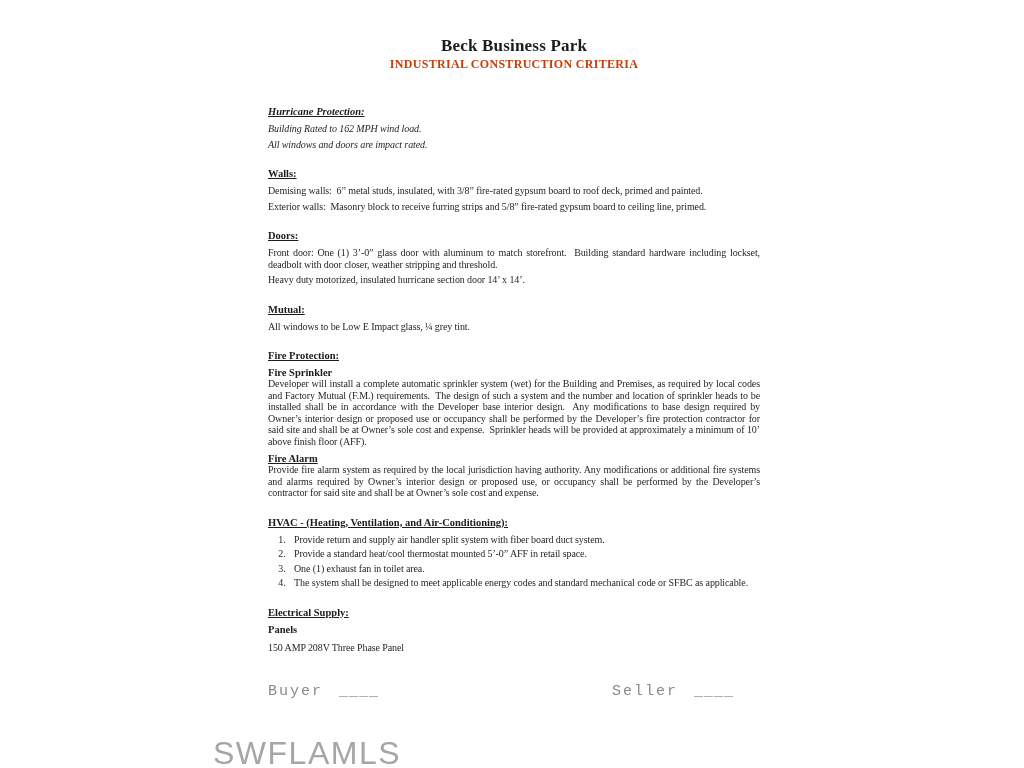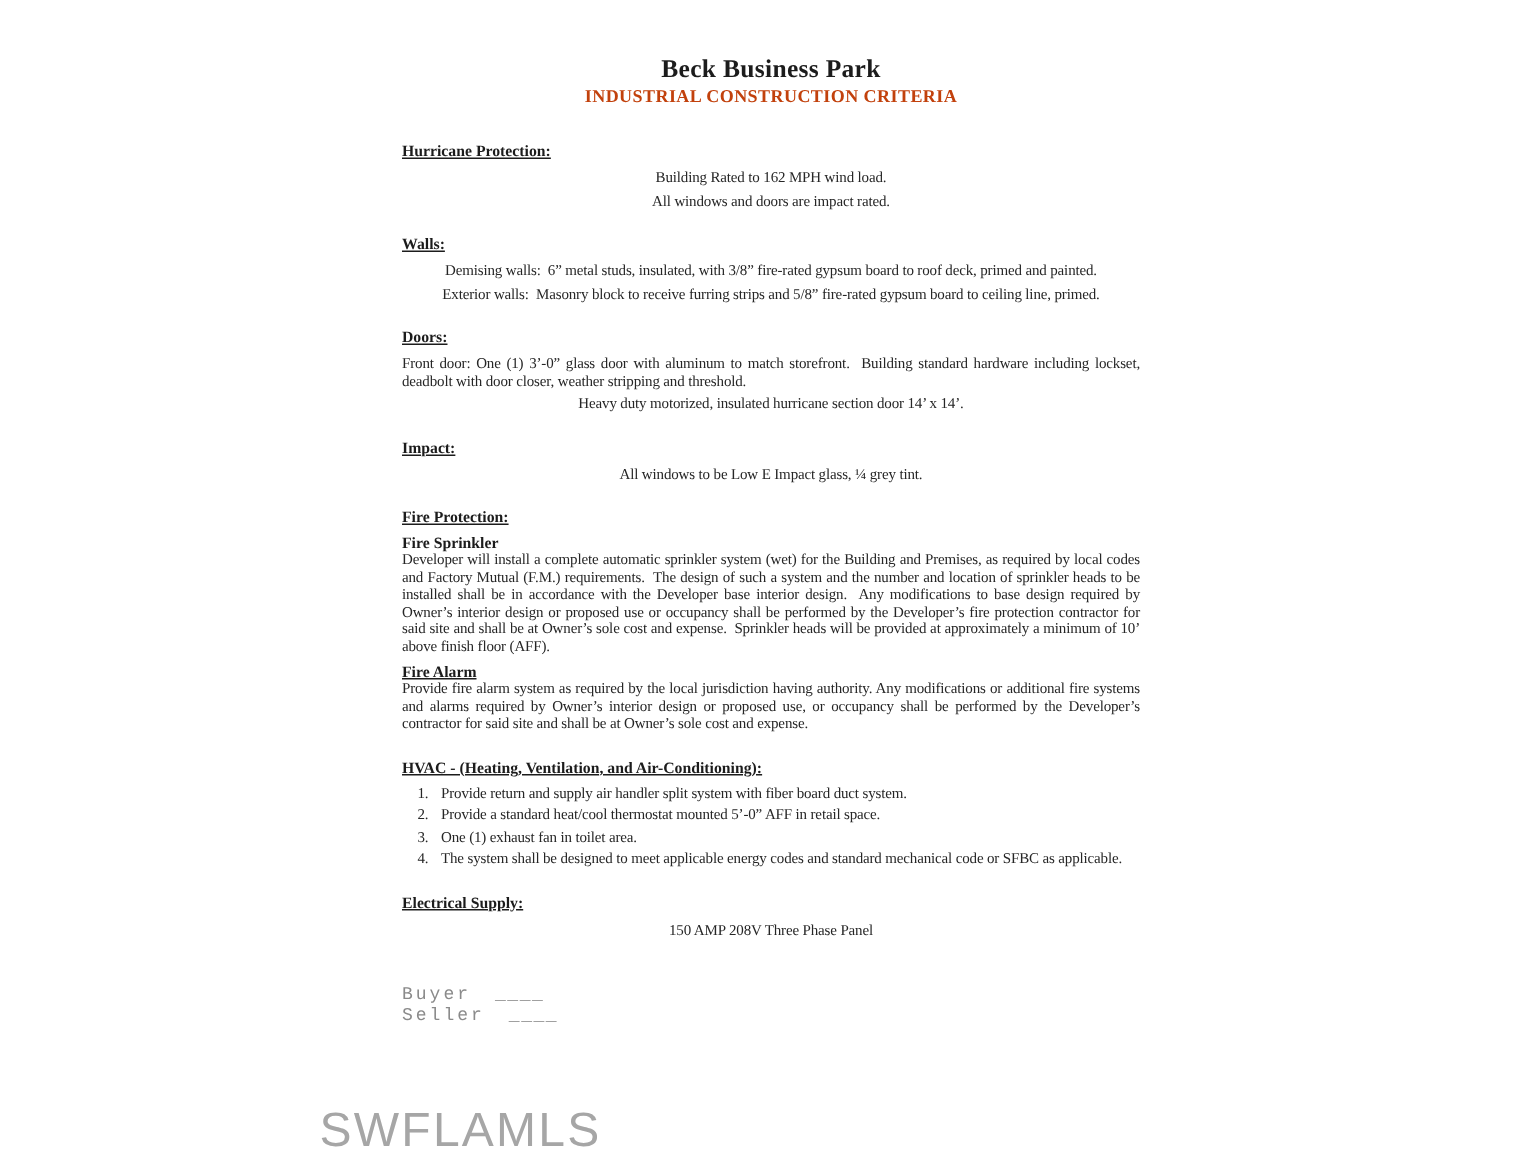--- a/index.html
+++ b/index.html
@@ -26,21 +26,21 @@
   }
   .subtitle {
     text-align: center;
     font-size: 12px;
     font-weight: bold;
     letter-spacing: 0.3px;
     color: #c2410c;
     margin-top: 1px;
   }
   .section { margin-top: 18px; }
-  .section.first { margin-top: 24px; }
+  .section.first { margin-top: 34px; font-style: italic; }
   .heading {
     font-size: 10.5px;
     font-weight: bold;
     text-decoration: underline;
     color: #1c1c1c;
     margin-bottom: 6px;
   }
   .subheading {
     font-size: 10.5px;
     font-weight: bold;
@@ -48,42 +48,40 @@
     margin-top: 6px;
   }
   .subheading.underlined { text-decoration: underline; }
   .para {
     font-size: 10px;
     line-height: 11.5px;
     letter-spacing: -0.1px;
     margin: 4px 0;
     white-space: pre-wrap;
     color: #262626;
-    text-align: center;
   }
   .para.justify { text-align: justify; }
   .para.tight { margin: 0 0 4px 0; }
   ol.hvac-list {
     margin: 6px 0 0 0;
     padding-left: 20px;
     font-size: 10px;
     line-height: 11.5px;
     letter-spacing: -0.1px;
     color: #262626;
   }
   ol.hvac-list li { margin-bottom: 3px; padding-left: 6px; }
   .footer {
     display: flex;
     justify-content: space-between;
     margin-top: 30px;
     padding-right: 26px;
     font-family: "Liberation Mono", monospace;
-    font-size: 12px;
+    font-size: 15px;
     color: #8a8a8a;
-    flex-direction: column;
   }
   .sig { display: flex; align-items: baseline; }
   .sig-label { letter-spacing: 2px; }
   .sig-line { margin-left: 16px; letter-spacing: 1px; color: #909090; }
   .watermark {
     position: absolute;
     left: 213px; top: 735px;
     font-family: "Liberation Sans", sans-serif;
     font-size: 32px;
     letter-spacing: 1.5px;
@@ -113,21 +111,21 @@
       <p class="para tight">Exterior walls:  Masonry block to receive furring strips and 5/8” fire-rated gypsum board to ceiling line, primed.</p>
     </div>
 
     <div class="section">
       <div class="heading">Doors:</div>
       <p class="para justify tight">Front door: One (1) 3’-0” glass door with aluminum to match storefront.  Building standard hardware including lockset, deadbolt with door closer, weather stripping and threshold.</p>
       <p class="para">Heavy duty motorized, insulated hurricane section door 14’ x 14’.</p>
     </div>
 
     <div class="section">
-      <div class="heading">Impact:</div>
+      <div class="heading">Mutual:</div>
       <p class="para">All windows to be Low E Impact glass, ¼ grey tint.</p>
     </div>
 
     <div class="section">
       <div class="heading">Fire Protection:</div>
       <div class="subheading">Fire Sprinkler</div>
       <p class="para justify tight">Developer will install a complete automatic sprinkler system (wet) for the Building and Premises, as required by local codes and Factory Mutual (F.M.) requirements.  The design of such a system and the number and location of sprinkler heads to be installed shall be in accordance with the Developer base interior design.  Any modifications to base design required by Owner’s interior design or proposed use or occupancy shall be performed by the Developer’s fire protection contractor for said site and shall be at Owner’s sole cost and expense.  Sprinkler heads will be provided at approximately a minimum of 10’ above finish floor (AFF).</p>
       <div class="subheading underlined">Fire Alarm</div>
       <p class="para justify tight">Provide fire alarm system as required by the local jurisdiction having authority. Any modifications or additional fire systems and alarms required by Owner’s interior design or proposed use, or occupancy shall be performed by the Developer’s contractor for said site and shall be at Owner’s sole cost and expense.</p>
     </div>
@@ -137,20 +135,21 @@
       <ol class="hvac-list">
         <li>Provide return and supply air handler split system with fiber board duct system.</li>
         <li>Provide a standard heat/cool thermostat mounted 5’-0” AFF in retail space.</li>
         <li>One (1) exhaust fan in toilet area.</li>
         <li>The system shall be designed to meet applicable energy codes and standard mechanical code or SFBC as applicable.</li>
       </ol>
     </div>
 
     <div class="section">
       <div class="heading">Electrical Supply:</div>
+      <div class="subheading">Panels</div>
       <p class="para" style="margin-top:7px;">150 AMP 208V Three Phase Panel</p>
     </div>
 
     <div class="footer">
       <div class="sig">
         <span class="sig-label">Buyer</span>
         <span class="sig-line">____</span>
       </div>
       <div class="sig">
         <span class="sig-label">Seller</span>

